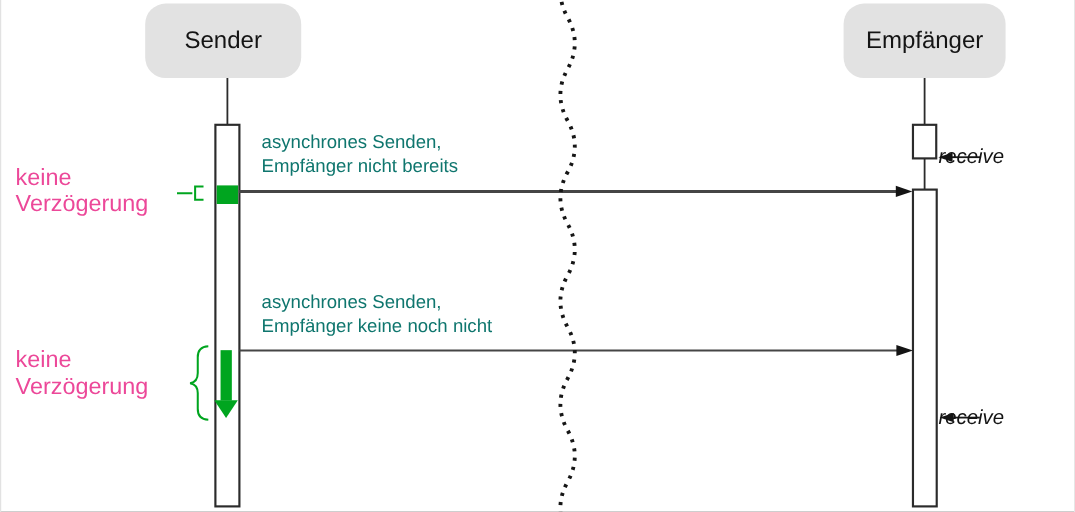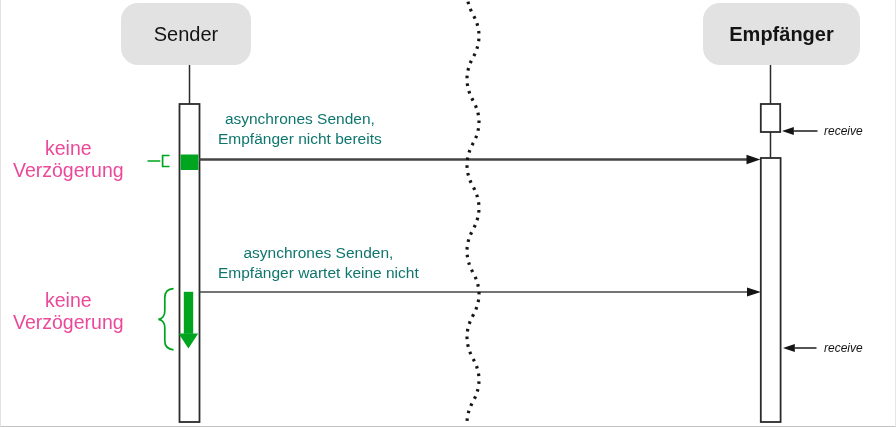--- a/index.html
+++ b/index.html
@@ -7,49 +7,48 @@
     position:relative;
     width:896px;height:427px;
     box-sizing:border-box;
     background:#ffffff;
     border-left:1px solid #e2e2e2;
     border-right:1px solid #e6e6e6;
     border-bottom:1px solid #c2c2c2;
     font-family:"Liberation Sans","DejaVu Sans",sans-serif;
     color:var(--text,#1a1a1a);
     overflow:hidden;
-    text-align:center;
   }
   .layer{position:absolute;left:0;top:0;width:896px;height:427px;}
   .actor-box{
     position:absolute;top:3px;height:62px;
     background:var(--actor-fill,#e2e2e2);
     border-radius:17px;
     display:flex;align-items:center;justify-content:center;
     font-size:20px;color:#141414;
   }
   .actor-sender{left:120px;width:130px;}
-  .actor-empfaenger{left:702px;width:157px;font-weight:bold;}
+  .actor-empfaenger{left:702px;width:135px;}
   .msg-label{
     position:absolute;left:217px;
     font-size:15.5px;line-height:20px;color:#0f766e;
     white-space:nowrap;
   }
   .msg-label-1{top:109px;}
   .msg-label-2{top:243px;}
   .annotation{
     position:absolute;left:12px;
     font-size:19.5px;line-height:22px;color:#ec4899;
     white-space:nowrap;
   }
   .annotation-1{top:137px;}
   .annotation-2{top:289px;}
   .receive-label{
-    position:absolute;left:823px;
-    font-size:12px;line-height:18px;font-style:italic;color:#141414;
+    position:absolute;left:781px;
+    font-size:17px;line-height:18px;font-style:italic;color:#141414;
     white-space:nowrap;
   }
   .receive-1{top:122px;}
   .receive-2{top:339px;}
 
   
   .thin{stroke:var(--line-dark,#2b2b2b);stroke-width:1.5;}
   .thin2{stroke:#1a1a1a;stroke-width:1.5;}
   .act{fill:#ffffff;stroke:var(--line-dark,#2b2b2b);stroke-width:1.8;}
   .msg1{stroke:var(--message-line,#454545);stroke-width:2.5;}
@@ -103,21 +102,21 @@
   <div class="actor-box actor-empfaenger">
     <span>Empfänger</span>
   </div>
 
   <div class="msg-label msg-label-1">
     <div>asynchrones Senden,</div>
     <div>Empfänger nicht bereits</div>
   </div>
   <div class="msg-label msg-label-2">
     <div>asynchrones Senden,</div>
-    <div>Empfänger wartet keine nicht</div>
+    <div>Empfänger keine noch nicht</div>
   </div>
 
   <div class="annotation annotation-1">
     <div>keine</div>
     <div>Verzögerung</div>
   </div>
   <div class="annotation annotation-2">
     <div>keine</div>
     <div>Verzögerung</div>
   </div>

